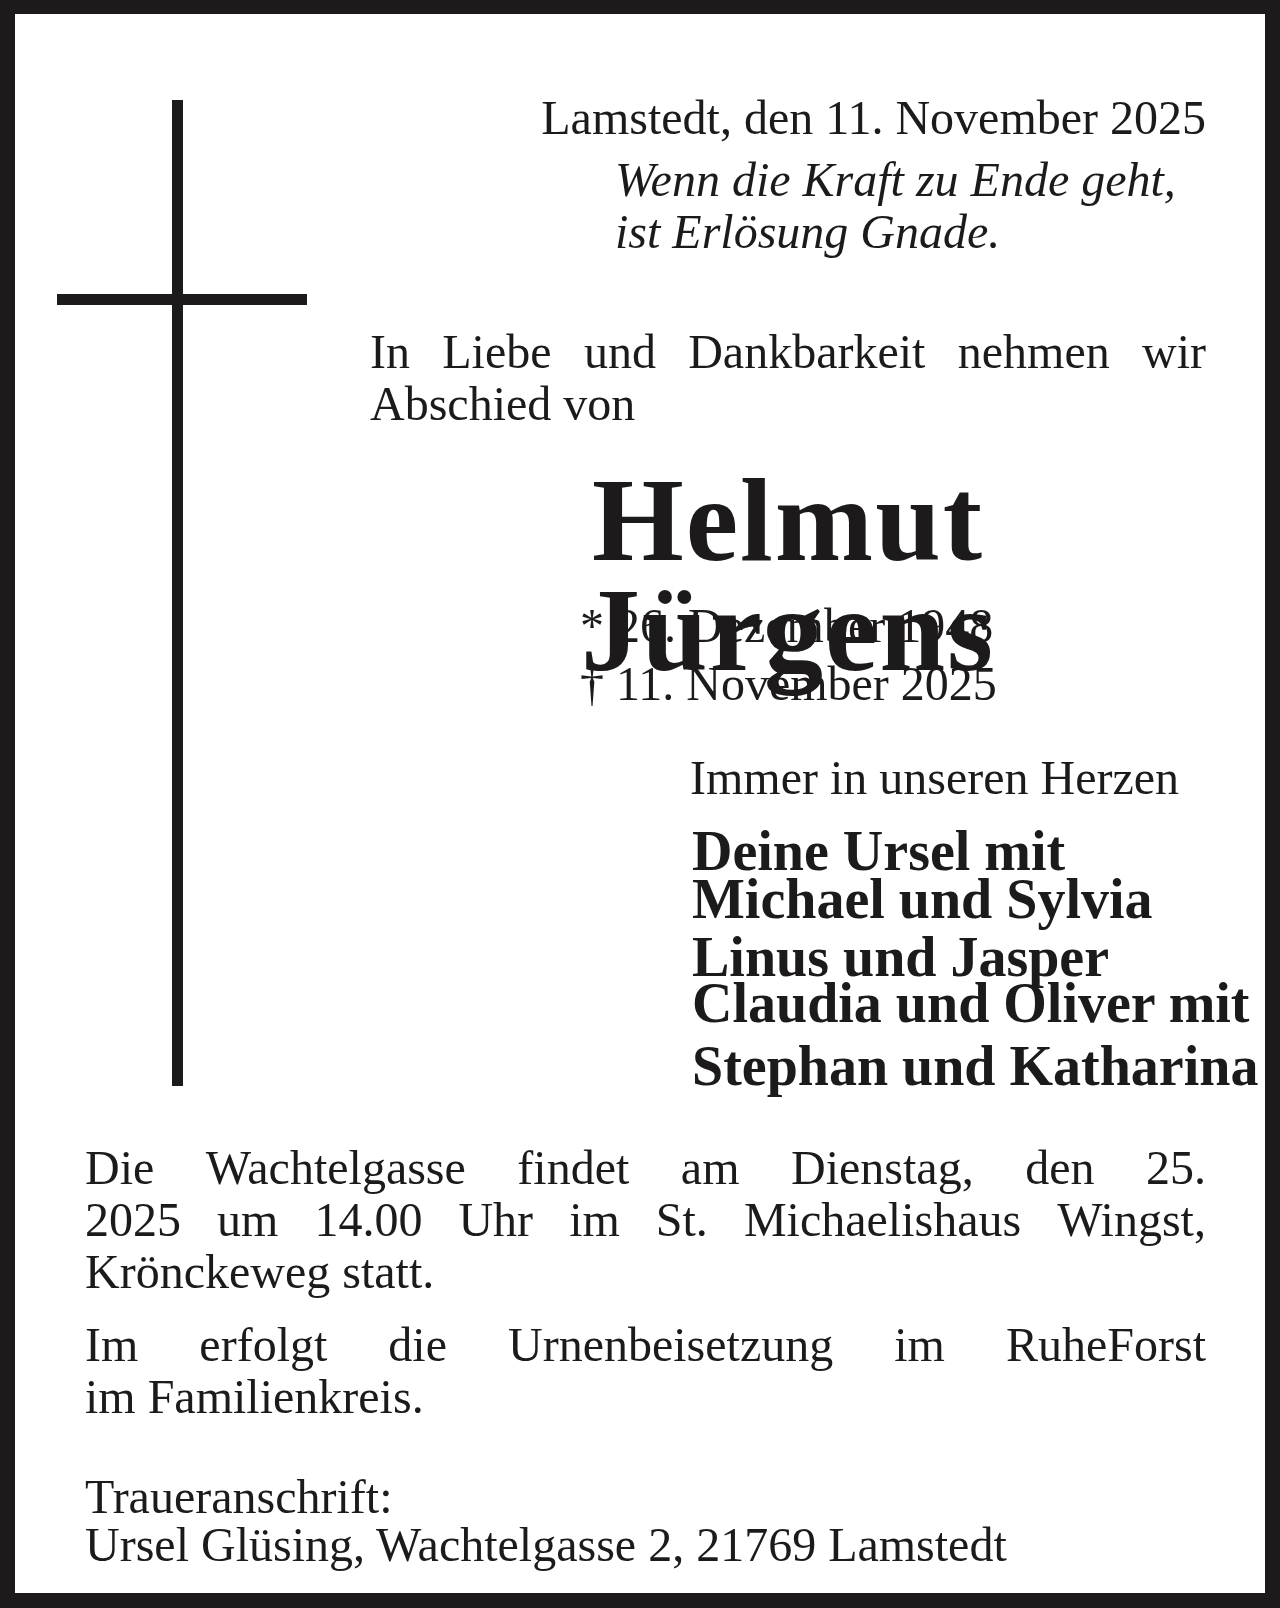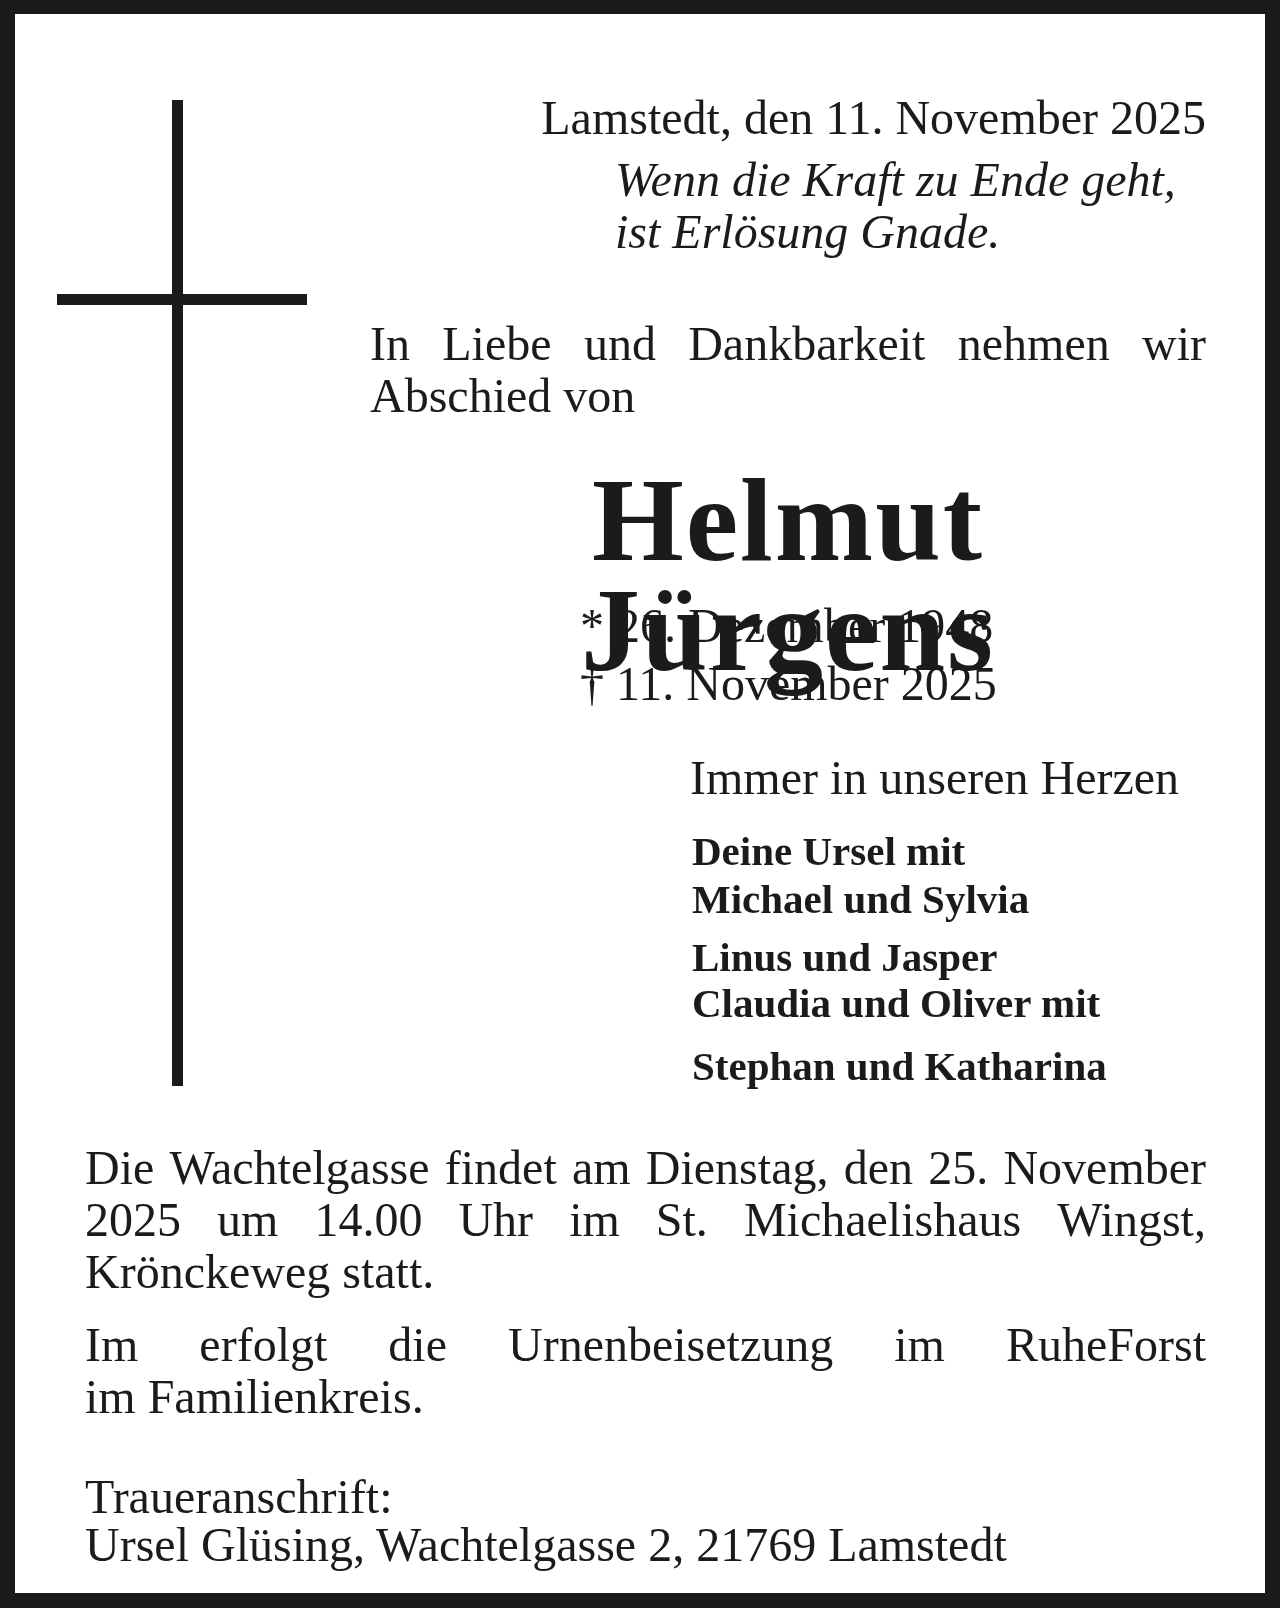--- a/index.html
+++ b/index.html
@@ -18,26 +18,26 @@
     background:var(--paper);
   }
   .abs { position:absolute;margin-top:28px; }
   
   .cross-v { left:157px; top:58px; width:11px; height:986px; background:var(--ink); }
   .cross-h { left:42px; top:252px; width:250px; height:11px; background:var(--ink); }
   
   .t { font-size:48px; line-height:52px; white-space:nowrap; }
   .dateline { top:50px; right:59px; text-align:right; }
   .epigraph { top:112px; left:600px; font-style:italic; }
-  .intro { top:276px; left:355px; width:836px; }
+  .intro { top:284px; left:355px; width:836px; }
   .deceased { top:424px; left:355px; width:836px; text-align:center;
               font-size:118px; line-height:110px; font-weight:bold; letter-spacing:2px; }
   .lifedates { top:555px; left:565px; line-height:58px; }
   .remembrance { top:710px; left:675px; }
-  .mourners { left:677px; font-weight:bold; font-size:41px; line-height:48px; }
+  .mourners { left:677px; font-weight:bold; font-size:56px; line-height:48px; }
   .group1 { top:785px; }
   .group2 { top:892px; line-height:46px; }
   .group3 { top:1000px; }
   .para { left:70px; width:1121px; }
   .funeral { top:1100px; }
   .interment { top:1277px; }
   .address { top:1431px; line-height:48px; }
   
   .jline { display:flex; justify-content:space-between; white-space:nowrap; }
   .jline span { display:inline-block; }
@@ -93,21 +93,20 @@
 
     <div class="abs t para funeral">
       <div class="jline">
           <span>Die</span>
           <span>Wachtelgasse</span>
           <span>findet</span>
           <span>am</span>
           <span>Dienstag,</span>
           <span>den</span>
           <span>25.</span>
-          <span>November</span>
         </div>
       <div class="jline">
           <span>2025</span>
           <span>um</span>
           <span>14.00</span>
           <span>Uhr</span>
           <span>im</span>
           <span>St.</span>
           <span>Michaelishaus</span>
           <span>Wingst,</span>

